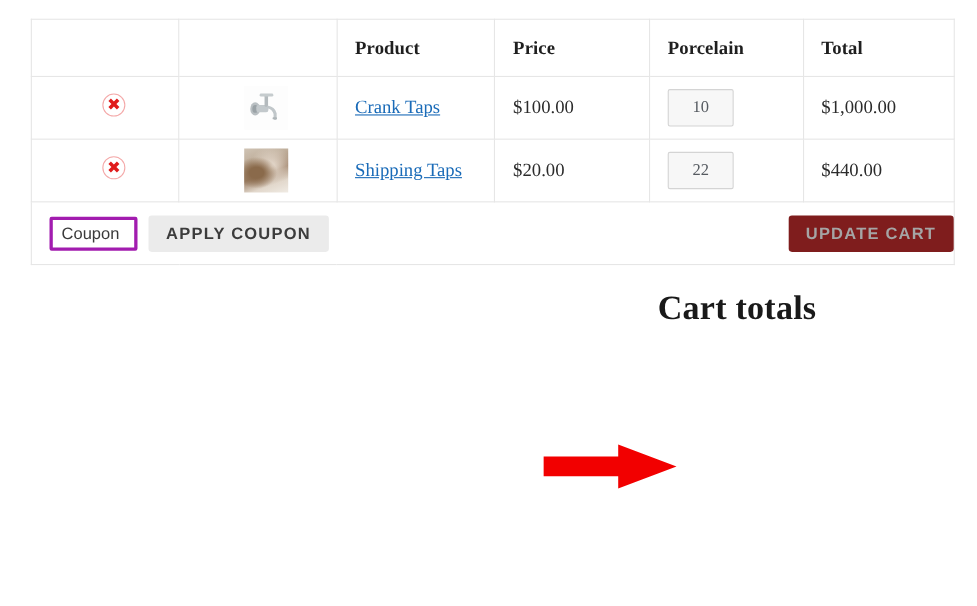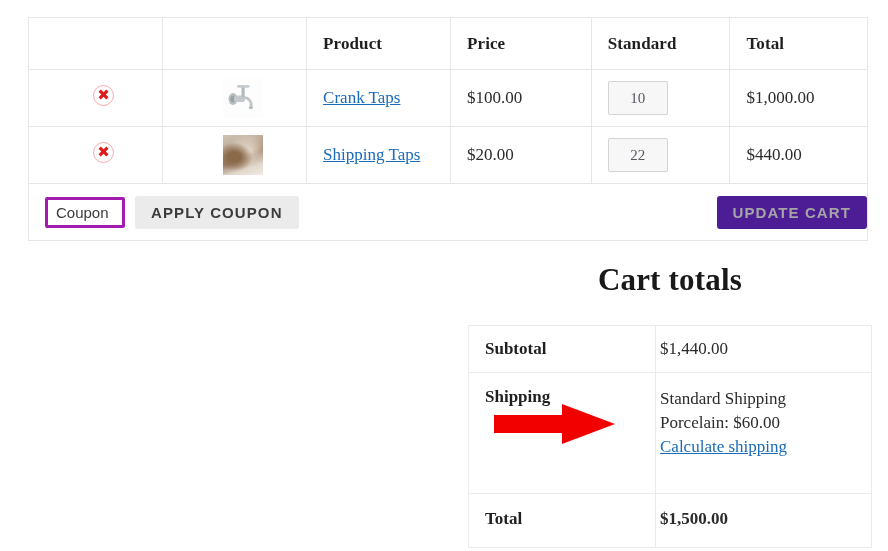--- a/index.html
+++ b/index.html
@@ -179,21 +179,21 @@
     padding: 0 16px;
     height: 33px;
     line-height: 33px;
   }
   .btn-apply {
     background: #ebebeb;
     color: #3c3c3c;
     margin-left: 10px;
   }
   .btn-update {
-    background: #4c1d95;
+    background: #7f1d1d;
     color: #a5a5a5;
     cursor: default;
   }
 
   
   .totals-wrap {
     position: absolute;
     left: 468px;
     top: 262px;
     width: 404px;
@@ -259,21 +259,21 @@
 <body>
 
 <div class="cart-table-wrap">
   <table class="shop-table">
     <thead>
       <tr>
         <th class="col-remove"></th>
         <th class="col-thumb"></th>
         <th class="col-prod">Product</th>
         <th class="col-price">Price</th>
-        <th class="col-qty">Standard</th>
+        <th class="col-qty">Porcelain</th>
         <th class="col-total">Total</th>
       </tr>
     </thead>
     <tbody>
 
       <tr>
         <td class="cell-remove">
           <span class="remove-btn">
             <span class="circle"></span>
             <span class="xmark">✖</span>
@@ -333,39 +333,19 @@
           </div>
         </td>
       </tr>
 
     </tbody>
   </table>
 </div>
 
 <div class="totals-wrap">
   <h2 class="totals-title">Cart totals</h2>
-  <table class="totals-table">
-    <tbody>
-      <tr class="row-subtotal">
-        <th>Subtotal</th>
-        <td>$1,440.00</td>
-      </tr>
-      <tr class="row-shipping">
-        <th>Shipping</th>
-        <td>
-          <div>Standard Shipping</div>
-          <div>Porcelain: $60.00</div>
-          <a class="calc-link">Calculate shipping</a>
-        </td>
-      </tr>
-      <tr class="row-total">
-        <th>Total</th>
-        <td>$1,500.00</td>
-      </tr>
-    </tbody>
-  </table>
 </div>
 
 <div class="arrow-annotation">
   <svg width="122" height="44" viewBox="0 0 122 44" aria-hidden="true">
     <polygon points="0,13 68,13 68,2 121,22 68,42 68,31 0,31" fill="#f20000"></polygon>
   </svg>
 </div>
 
 </body></html>

